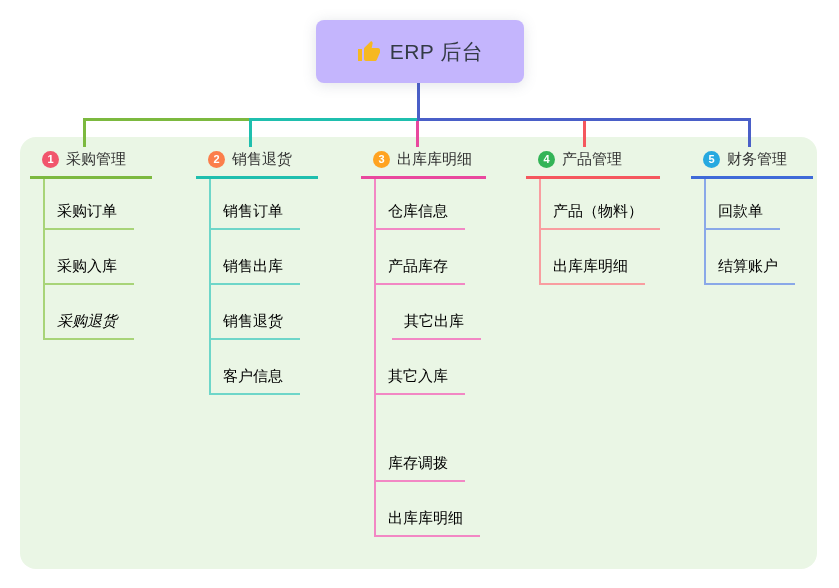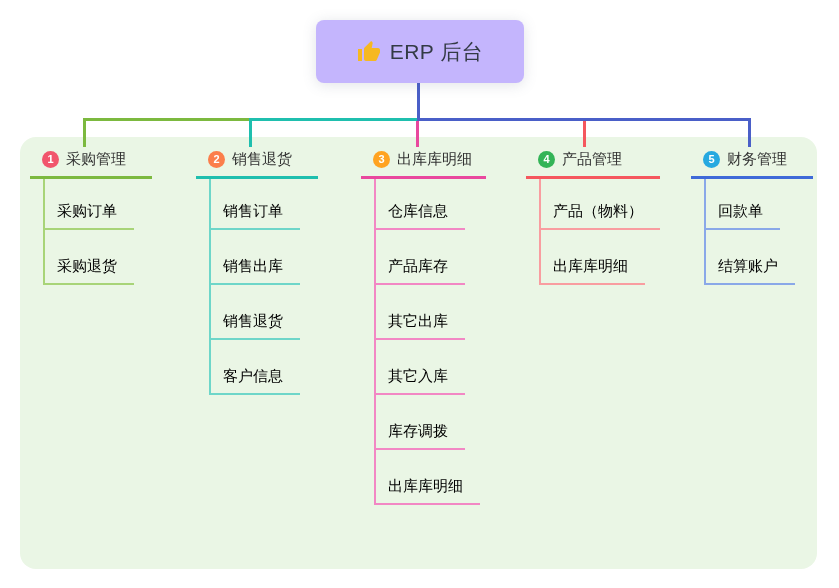--- a/index.html
+++ b/index.html
@@ -128,20 +128,23 @@
       <div class="branch" style="left: 30px;">
         <div class="branch-title" style="border-bottom-color: rgb(124, 185, 63);">
           <span class="badge" style="background: rgb(241, 85, 108);">1</span>
           <span class="branch-label">采购管理</span>
         </div>
         <div class="subs" style="border-left-color: rgb(168, 212, 120);">
           <div class="sub-item first" style="border-bottom-color: rgb(168, 212, 120);">
             <span class="sub-label">采购订单</span>
           </div>
           <div class="sub-item" style="border-bottom-color: rgb(168, 212, 120);">
+            <span class="sub-label">采购入库</span>
+          </div>
+          <div class="sub-item" style="border-bottom-color: rgb(168, 212, 120); font-style: italic;">
             <span class="sub-label">采购退货</span>
           </div>
         </div>
       </div>
       <div class="branch" style="left: 196px;">
         <div class="branch-title" style="border-bottom-color: rgb(31, 191, 174);">
           <span class="badge" style="background: rgb(251, 126, 75);">2</span>
           <span class="branch-label">销售退货</span>
         </div>
         <div class="subs" style="border-left-color: rgb(110, 214, 201);">
@@ -164,27 +167,27 @@
           <span class="badge" style="background: rgb(255, 163, 33);">3</span>
           <span class="branch-label">出库库明细</span>
         </div>
         <div class="subs" style="border-left-color: rgb(242, 135, 196);">
           <div class="sub-item first" style="border-bottom-color: rgb(242, 135, 196);">
             <span class="sub-label">仓库信息</span>
           </div>
           <div class="sub-item" style="border-bottom-color: rgb(242, 135, 196);">
             <span class="sub-label">产品库存</span>
           </div>
-          <div class="sub-item" style="border-bottom-color: rgb(242, 135, 196);">
+          <div class="sub-item" style="border-bottom-color: rgb(242, 135, 196); margin-left: 16px;">
             <span class="sub-label">其它出库</span>
           </div>
           <div class="sub-item" style="border-bottom-color: rgb(242, 135, 196);">
             <span class="sub-label">其它入库</span>
           </div>
-          <div class="sub-item" style="border-bottom-color: rgb(242, 135, 196);">
+          <div class="sub-item" style="border-bottom-color: rgb(242, 135, 196); margin-top: 32px;">
             <span class="sub-label">库存调拨</span>
           </div>
           <div class="sub-item" style="border-bottom-color: rgb(242, 135, 196); align-items: flex-end;">
             <span class="sub-label">出库库明细</span>
           </div>
         </div>
       </div>
       <div class="branch" style="left: 526px;">
         <div class="branch-title" style="border-bottom-color: rgb(245, 87, 94);">
           <span class="badge" style="background: rgb(51, 180, 87);">4</span>

